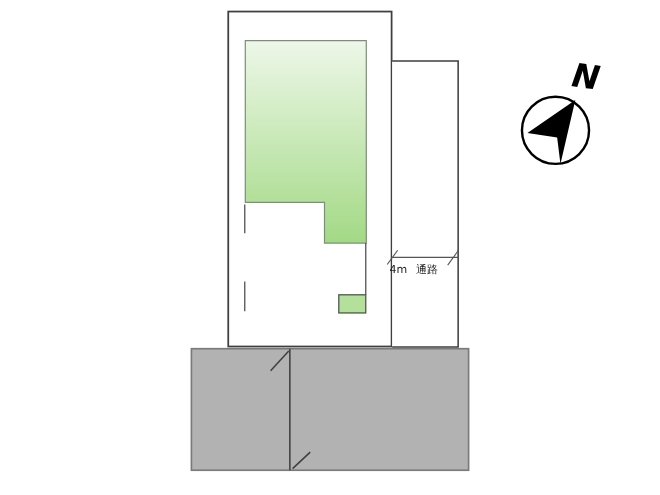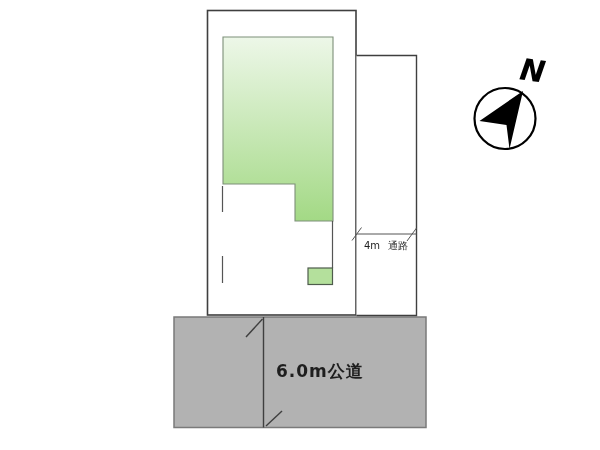--- a/index.html
+++ b/index.html
@@ -24,21 +24,21 @@
   .entrance-rect{fill:var(--entrance-green,#b4e09c);stroke:var(--entrance-border,#4e5c4c);stroke-width:1.2;}
   .compass-circle{fill:#ffffff;stroke:#000000;stroke-width:2.2;}
   .compass-needle{fill:#000000;stroke:none;}
   #landGrad stop.g-top{stop-color:var(--land-green-top,#edf7e8);}
   #landGrad stop.g-bottom{stop-color:var(--land-green-bottom,#a3d985);}
 
   
   .label{position:absolute;color:var(--label-ink,#1e1e1e);}
   .passage-label{
     left:354px;top:239px;width:64px;
-    display:flex;justify-content:center;gap:8px;
+    display:flex;justify-content:flex-start;gap:8px;
     font-size:10px;line-height:14px;
   }
   .road-label{
     left:276px;top:361px;
     font-size:17px;font-weight:bold;letter-spacing:1px;line-height:20px;
   }
   .north-label{
     left:520px;top:55px;
     font-size:30px;font-weight:bold;font-style:italic;line-height:32px;
     transform:rotate(8deg);
@@ -82,17 +82,16 @@
 
     <circle class="compass-circle" cx="505" cy="118.5" r="30.5"></circle>
     <polygon class="compass-needle" points="523,91 479.5,121 506.5,125 509.5,149"></polygon>
   </svg>
 
   <div class="label passage-label">
     <span>4m</span>
     <span>通路</span>
   </div>
 
-  <div class="label road-label">6.0m公道</div>
 
   <div class="label north-label">N</div>
 
 </div>
 
 </body></html>

